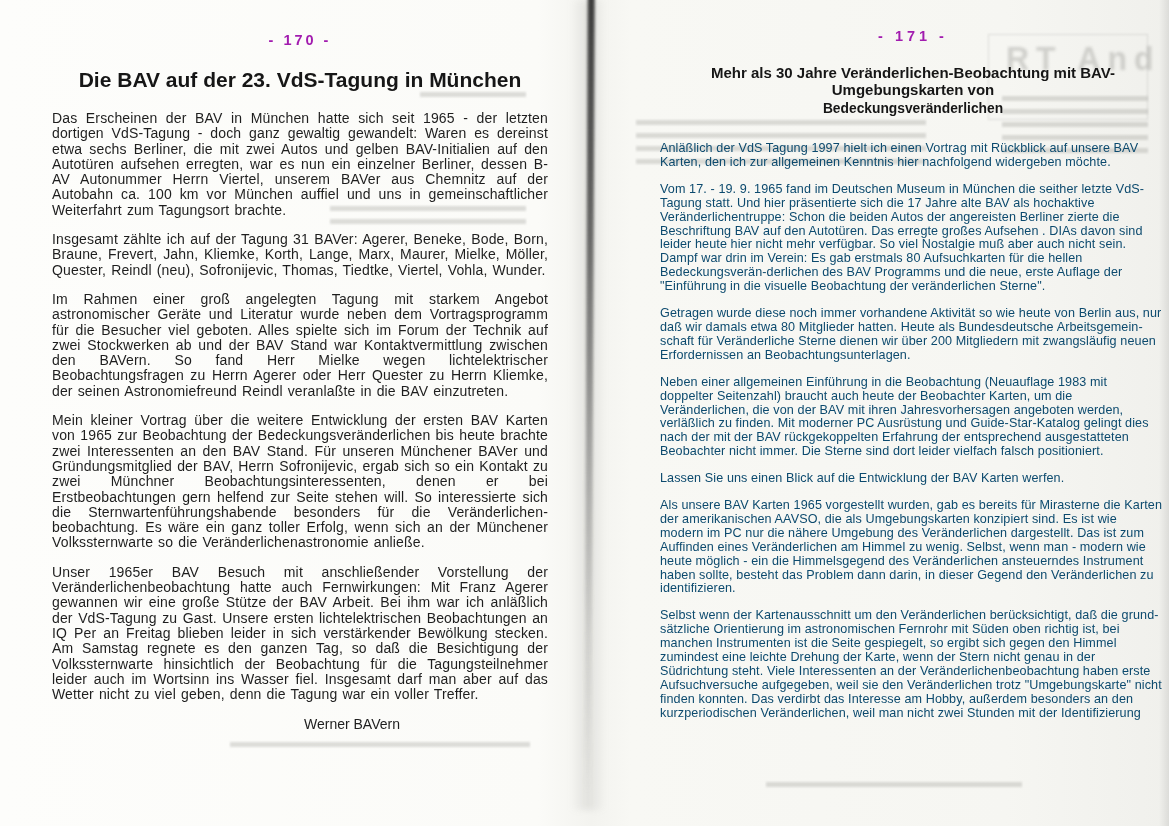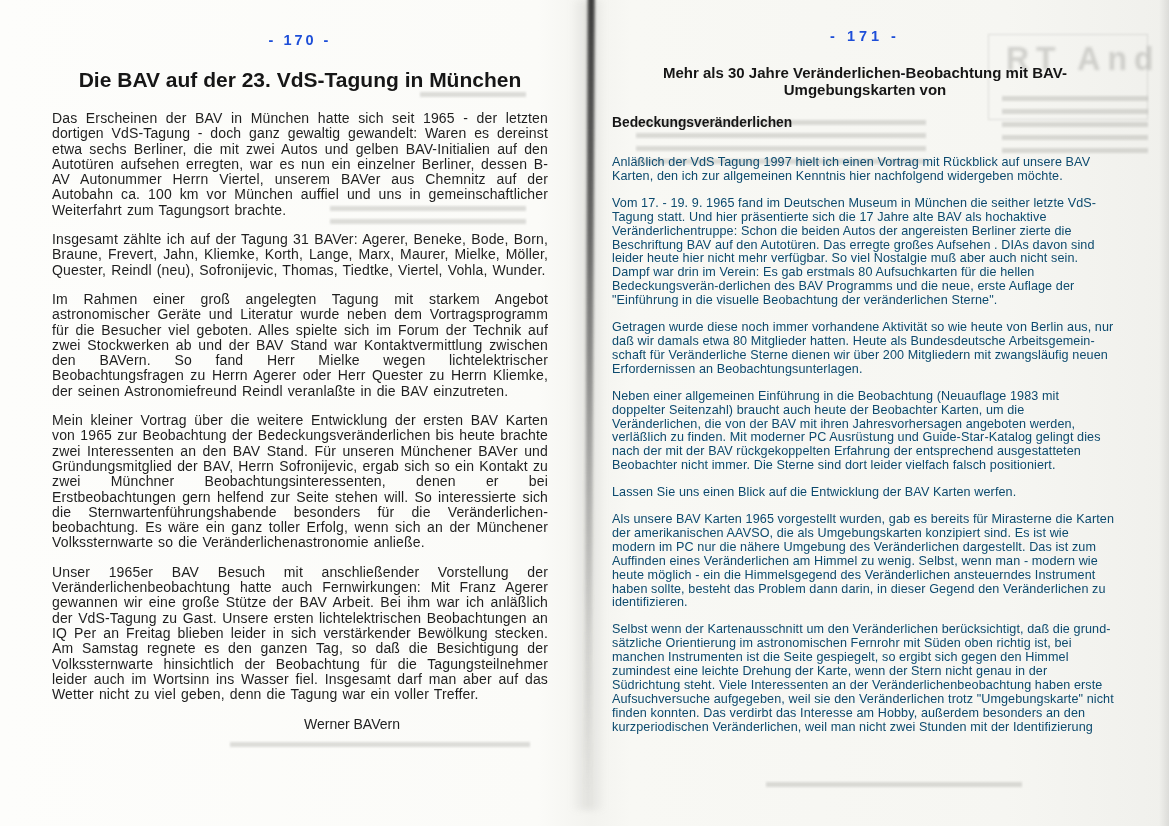--- a/index.html
+++ b/index.html
@@ -32,48 +32,48 @@
     background:linear-gradient(90deg, rgba(120,120,118,0) 0%, rgba(120,120,118,0.14) 50%, rgba(120,120,118,0) 100%);
     filter:blur(3px);
   }
   .right-edge {
     position:absolute; right:0; top:0; width:10px; height:826px;
     background:linear-gradient(90deg, rgba(150,150,148,0) 0%, rgba(150,150,148,0.22) 100%);
   }
 
   .page { position:absolute; }
   .page-left  { left:52px;  top:32px; width:496px; }
-  .page-right { left:612px; top:28px; width:506px; }
+  .page-right { left:660px; top:28px; width:506px; }
 
   .page-number {
     text-align:center;
     font-size:14.5px;
     font-weight:bold;
     letter-spacing:4px;
-    color:#1d4ed8;
+    color:#a21caf;
     margin-bottom:20px;
   }
   .page-left .page-number { letter-spacing:3px; }
 
   .doc-title {
     text-align:center;
     font-weight:bold;
     color:#161616;
   }
   .page-left .doc-title {
     font-size:21px;
     margin-bottom:19px;
   }
   .page-right .doc-title-line1 {
     font-size:15px; font-weight:bold; text-align:center; color:#161616;
     margin-top:16px;
   }
   .page-right .doc-title-line2 {
-    font-size:13.8px; font-weight:bold; color:#161616;
-    margin-top:17px; margin-bottom:26px;
+    font-size:13.8px; font-weight:bold; text-align:center; color:#161616;
+    margin-top:3px; margin-bottom:26px;
   }
 
   .page-left .para {
     font-size:14px;
     line-height:15.3px;
     text-align:justify;
     letter-spacing:0.15px;
     word-spacing:1px;
     color:#1e1e1e;
     margin-bottom:14px;

